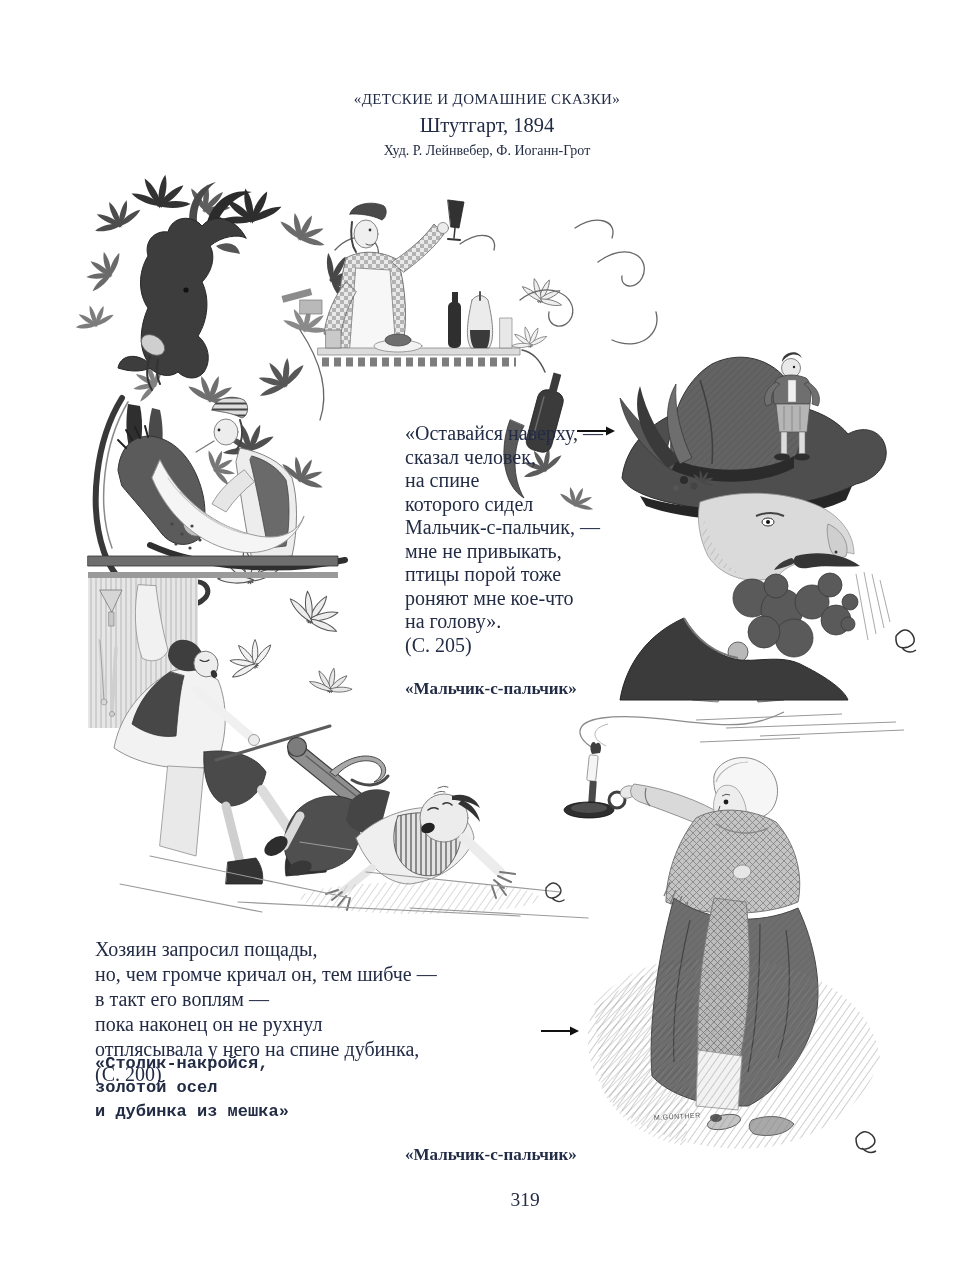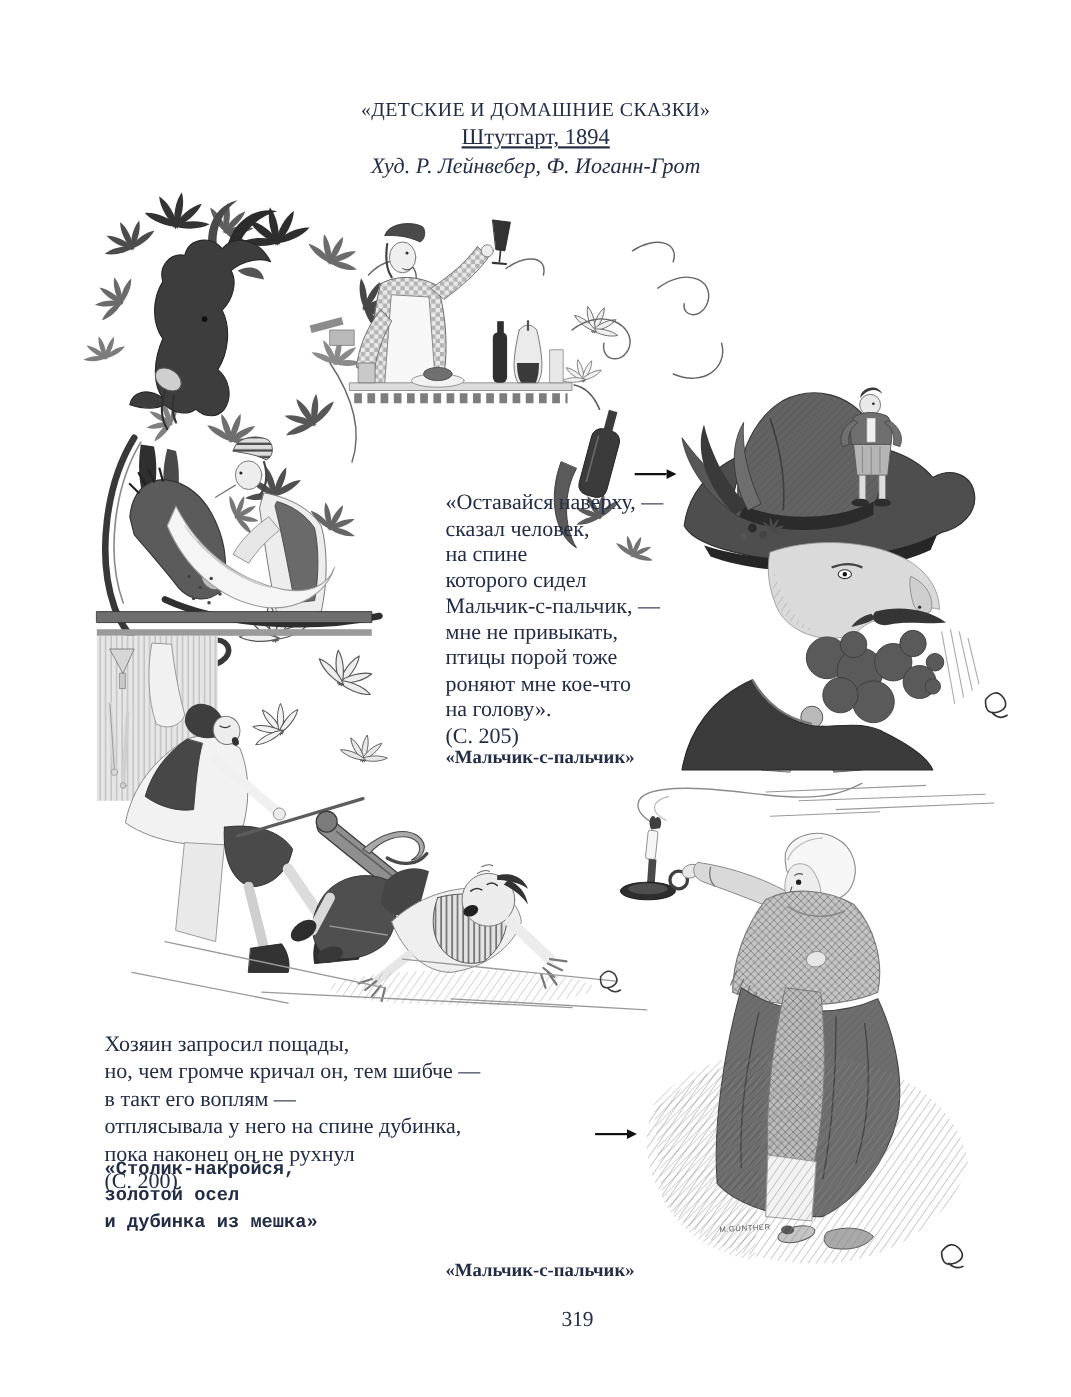--- a/index.html
+++ b/index.html
@@ -4,27 +4,27 @@
 <style>
   html,body{margin:0;padding:0;background:#e8e8e8;}
   .page{
     position:relative;width:974px;height:1270px;margin:0 auto;
     background:#ffffff;overflow:hidden;
     font-family:"Liberation Serif","DejaVu Serif",serif;
     color:#232c45;
   }
   .art{position:absolute;left:0;top:0;width:974px;height:1270px;}
   .hdr{position:absolute;left:0;top:86px;width:100%;text-align:center;line-height:26px;}
-  .hdr .t1{font-size:18px;letter-spacing:.4px;text-align:center;}
-  .hdr .t2{font-size:20.5px;text-decoration:underline;}
-  .hdr .t3{font-size:20px;font-style:italic;}
+  .hdr .t1{font-size:15px;letter-spacing:.4px;text-align:center;}
+  .hdr .t2{font-size:20.5px;}
+  .hdr .t3{font-size:14px;}
   .cap{position:absolute;font-size:20px;white-space:nowrap;}
   .cap .ln{display:block;}
   .cap.bold{font-weight:bold;font-size:17px;}
-  #cap-hat{left:405px;top:446px;line-height:23.5px;}
+  #cap-hat{left:405px;top:422px;line-height:23.5px;}
   #cap-hat-title{left:405px;top:677px;line-height:24px;}
   #cap-club{left:95px;top:937px;line-height:25px;}
   #cap-club-title{left:95px;top:1052px;line-height:24px;font-family:Liberation Mono, monospace;}
   #cap-maid{left:405px;top:1047px;line-height:23px;}
   #cap-maid-title{left:405px;top:1143px;line-height:24px;}
   .pgnum{position:absolute;left:0;top:1189px;width:100%;text-align:center;font-size:19.5px;margin-left:38px;}
 </style>
 </head>
 <body>
 
@@ -444,22 +444,22 @@
   <span class="ln">роняют мне кое-что</span>
   <span class="ln">на голову».</span>
   <span class="ln">(С. 205)</span>
 </div>
 <div class="cap bold" id="cap-hat-title">«Мальчик-с-пальчик»</div>
 
 <div class="cap" id="cap-club">
   <span class="ln">Хозяин запросил пощады,</span>
   <span class="ln">но, чем громче кричал он, тем шибче —</span>
   <span class="ln">в такт его воплям —</span>
+  <span class="ln">пока наконец он не рухнул</span>
   <span class="ln">отплясывала у него на спине дубинка,</span>
-  <span class="ln">пока наконец он не рухнул</span>
   <span class="ln">(С. 200)</span>
 </div>
 <div class="cap bold" id="cap-club-title">
   <span class="ln">«Столик-накройся,</span>
   <span class="ln">золотой осел</span>
   <span class="ln">и дубинка из мешка»</span>
 </div>
 
 <div class="cap bold" id="cap-maid-title">«Мальчик-с-пальчик»</div>
 

